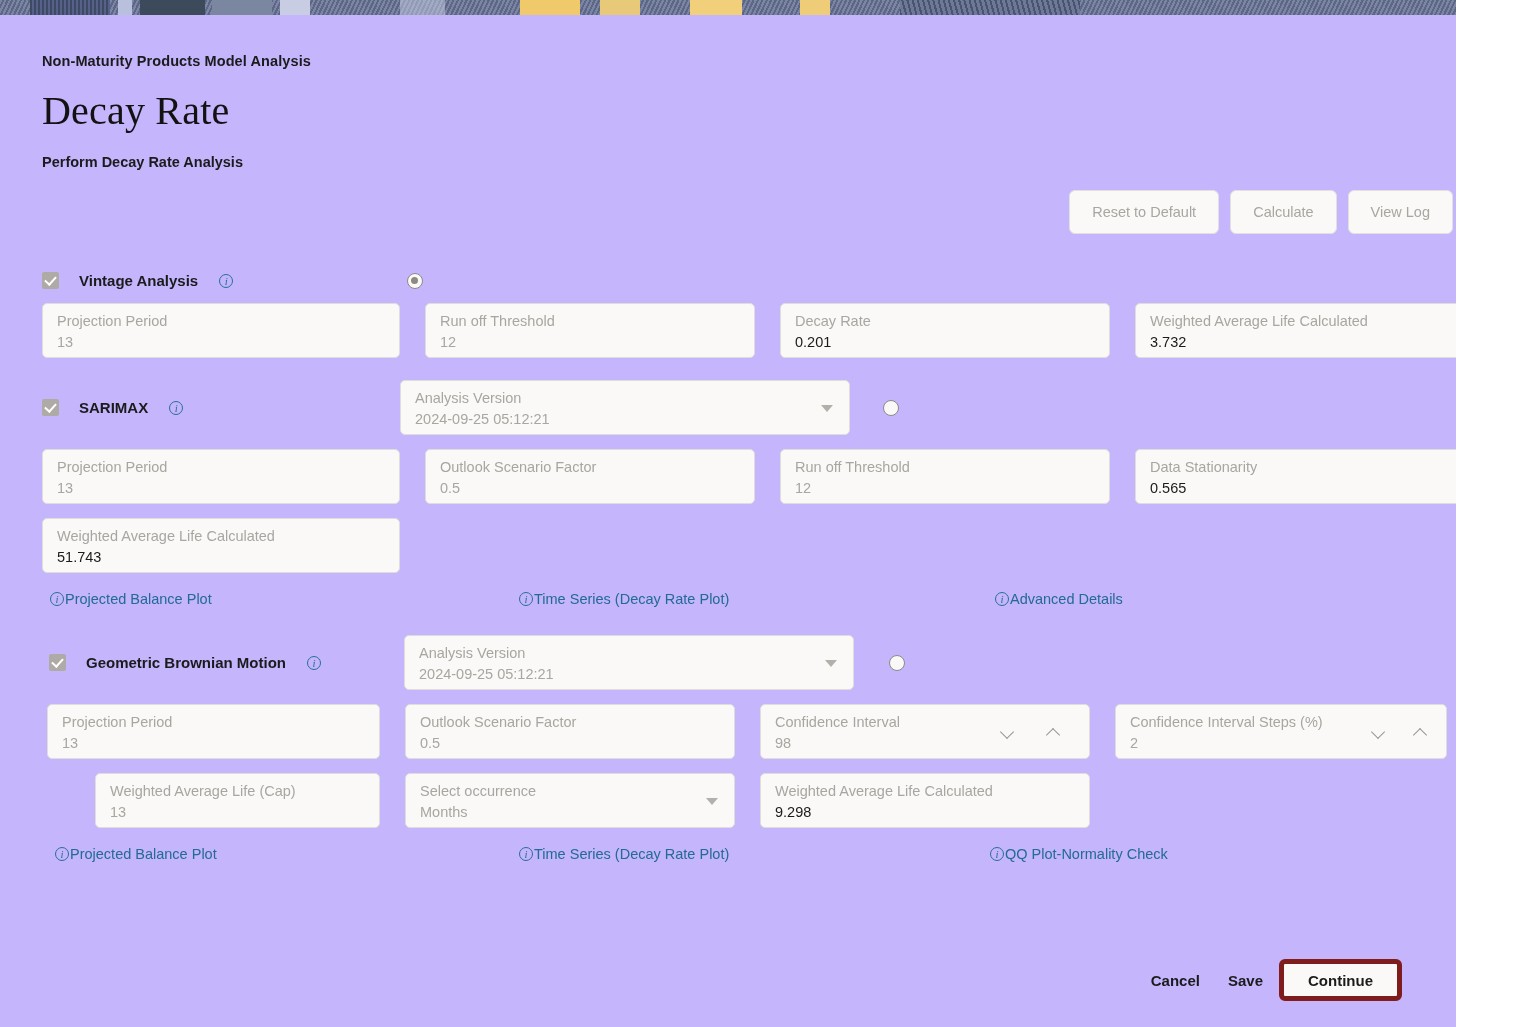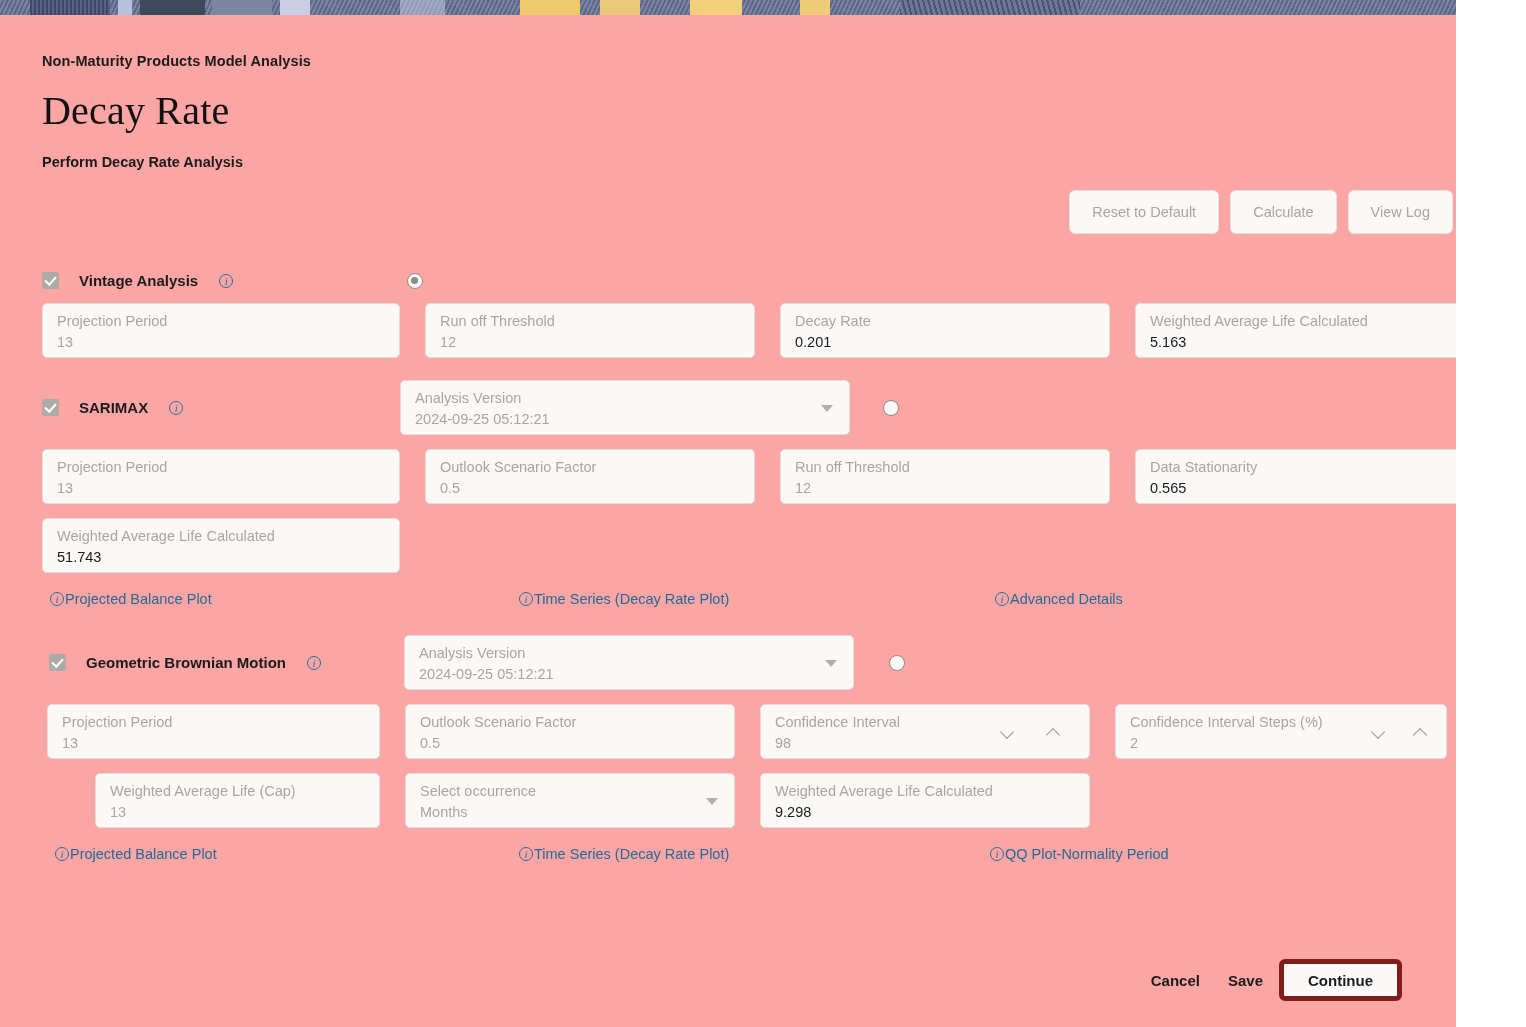--- a/index.html
+++ b/index.html
@@ -9,21 +9,21 @@
     height: 1027px;
     background: #ffffff;
     font-family: "Liberation Sans", sans-serif;
     overflow: hidden;
   }
 
   .app {
     position: relative;
     width: 1456px;
     height: 1027px;
-    background: #fca5a5;
+    background: #c4b5fd;
     overflow: hidden;
   }
 
   
   .banner {
     position: absolute;
     top: 0; left: 0;
     width: 1517px;
     height: 15px;
     background:
@@ -361,21 +361,21 @@
       </div>
       <div class="col c3">
         <div class="field">
           <div class="lbl">Decay Rate</div>
           <div class="val dark">0.201</div>
         </div>
       </div>
       <div class="col c4">
         <div class="field">
           <div class="lbl">Weighted Average Life Calculated</div>
-          <div class="val dark">5.163</div>
+          <div class="val dark">3.732</div>
         </div>
       </div>
     </div>
 
     <div class="model-head">
       <div class="chk-wrap" style="width:358px;">
         <span class="chk"></span>
         <span class="model-label">SARIMAX</span>
         <span class="info-ico"></span>
       </div>
@@ -524,21 +524,21 @@
       </span>
       <span class="l-pos-2" style="width:471px;">
         <a class="link">
           <span class="info-ico"></span>
             <span>Time Series (Decay Rate Plot)</span>
         </a>
       </span>
       <span class="l-pos-3">
         <a class="link">
           <span class="info-ico"></span>
-            <span>QQ Plot-Normality Period</span>
+            <span>QQ Plot-Normality Check</span>
         </a>
       </span>
     </div>
 
   </div>
 
   <div class="footer">
     <button class="text-btn">Cancel</button>
     <button class="text-btn">Save</button>
     <button class="primary-btn">Continue</button>

